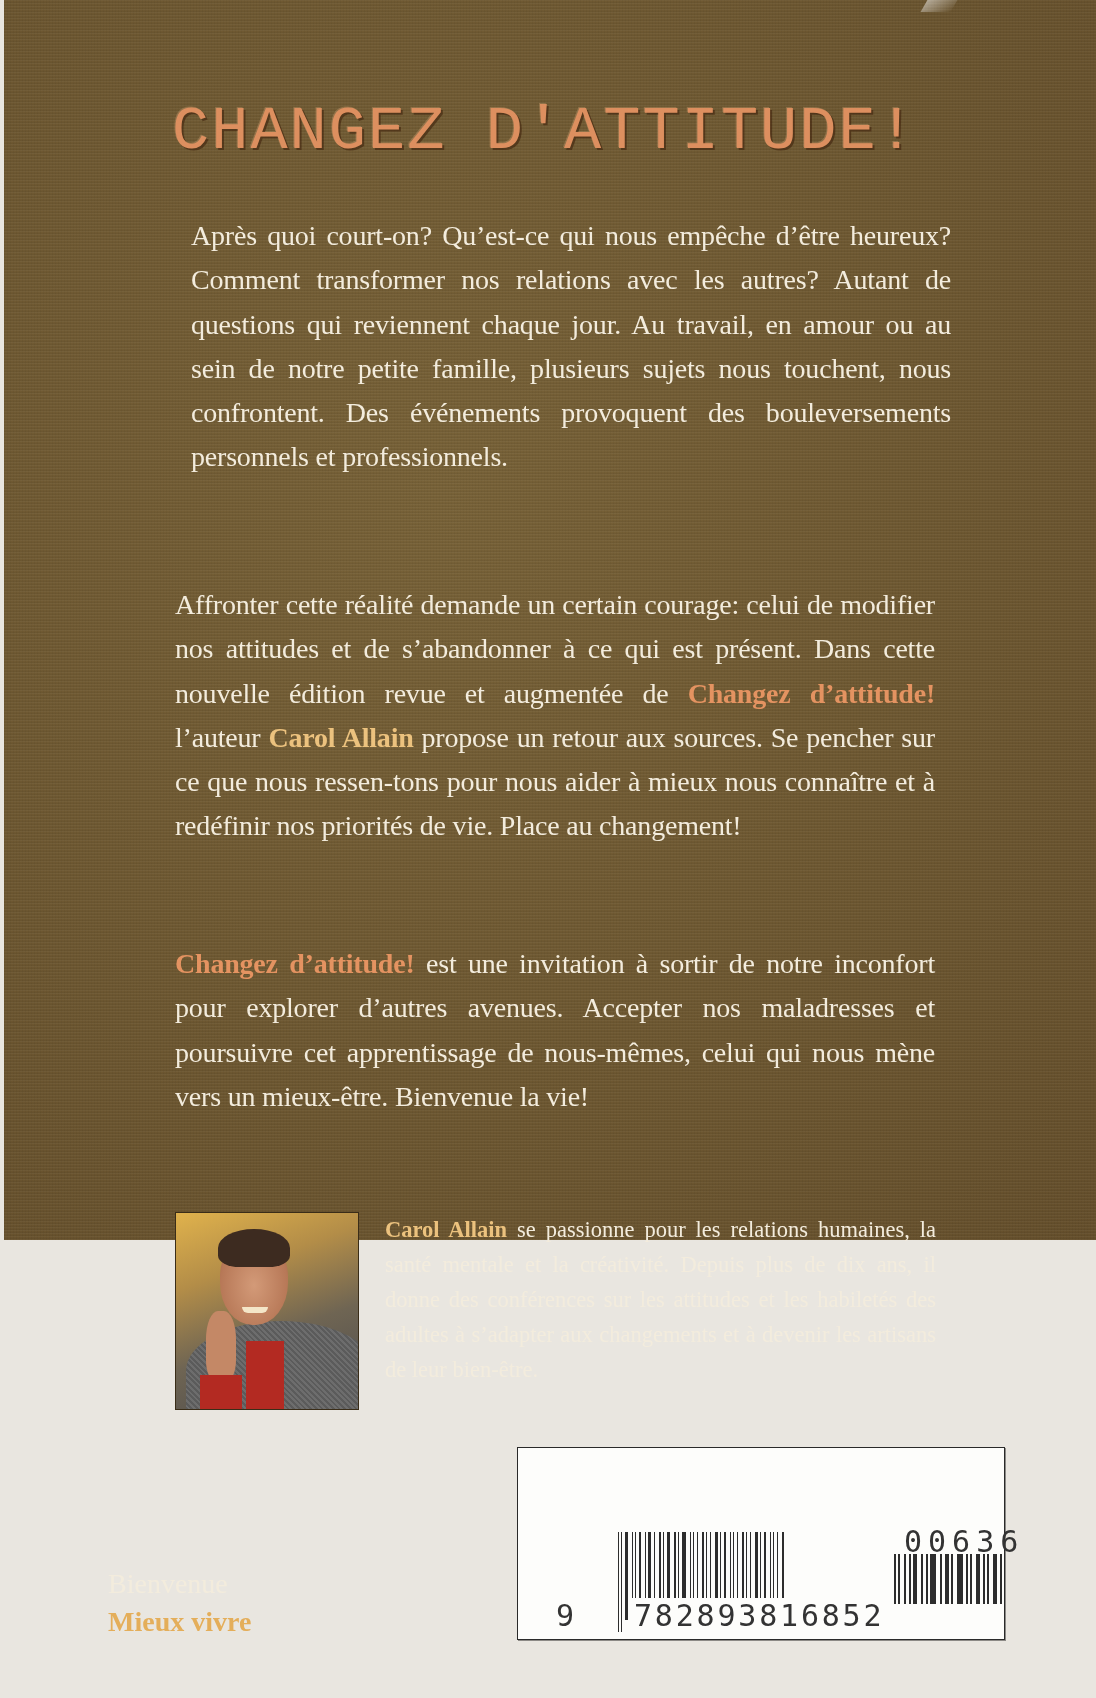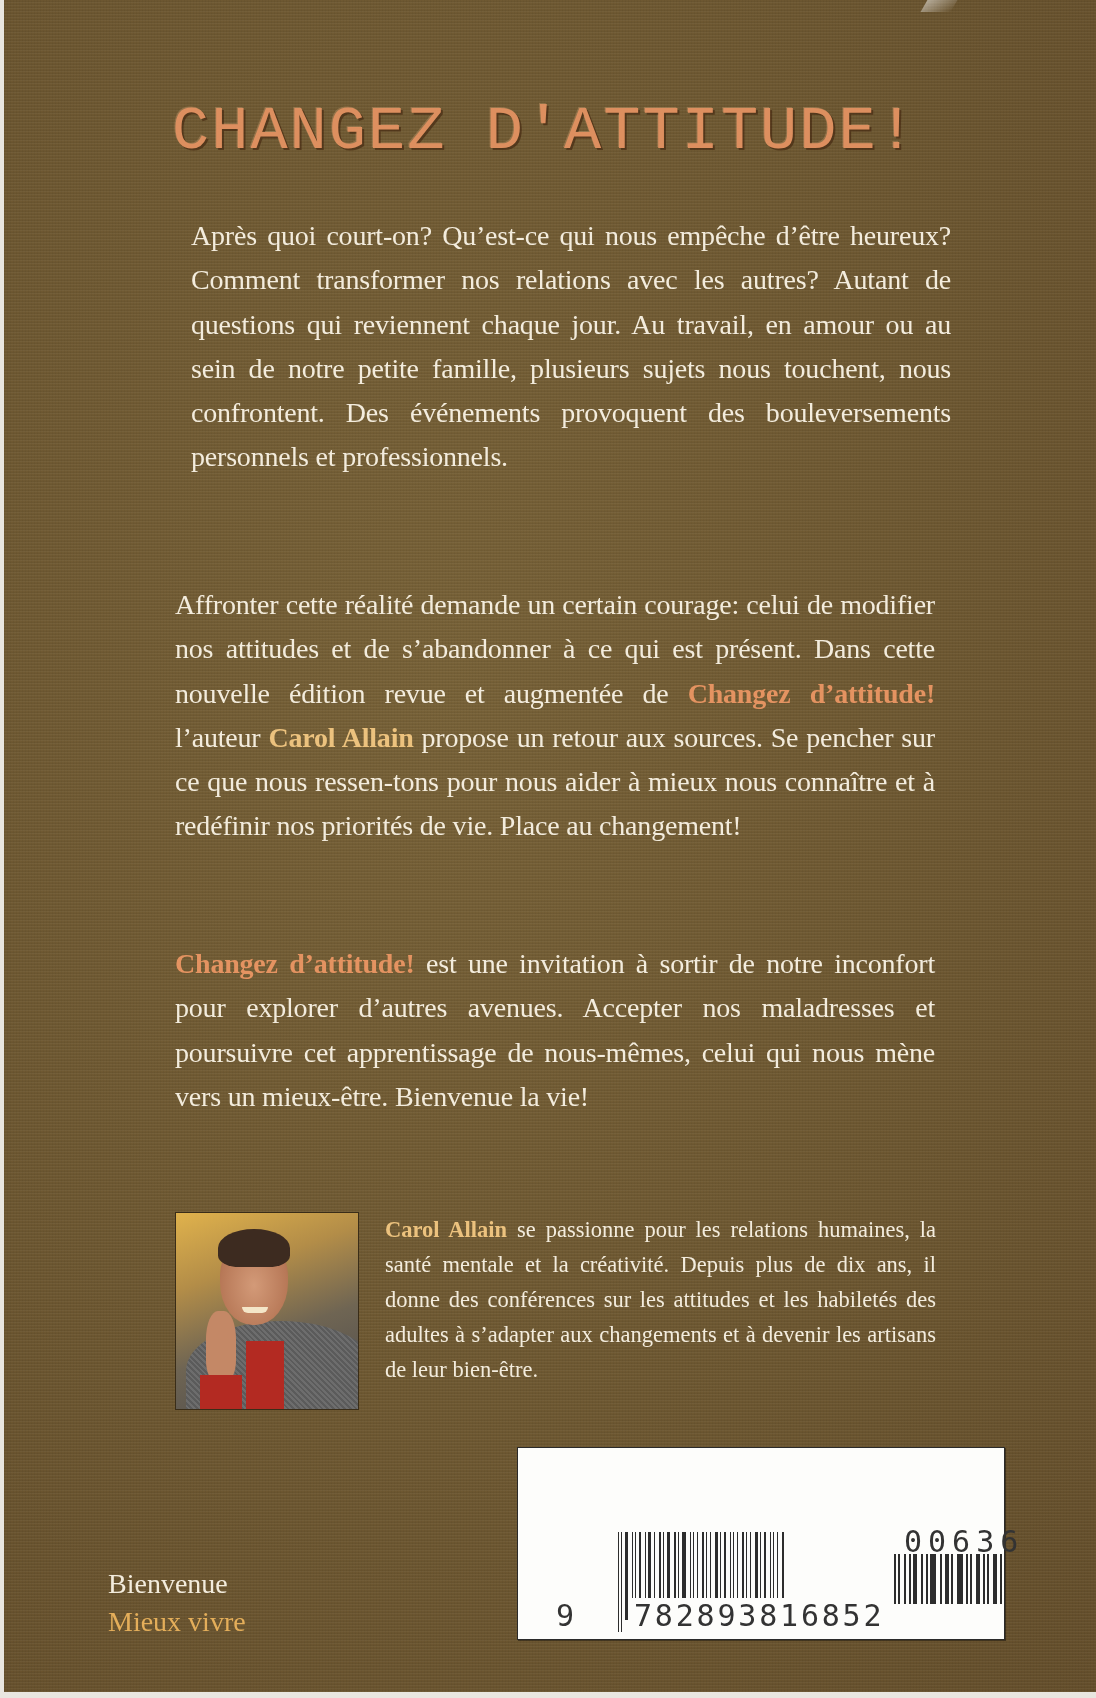--- a/index.html
+++ b/index.html
@@ -2,21 +2,21 @@
 <html><head>
 <meta charset="utf-8">
 <style>
   html, body { margin: 0; padding: 0; }
   body {
     width: 1096px; height: 1698px; overflow: hidden;
     background: #e9e6e0;
     font-family: "Liberation Serif", serif;
   }
   .cover {
-    position: absolute; left: 4px; top: 0; width: 1092px; height: 1692px;
+    position: absolute; left: 4px; top: 0; width: 1092px; height: 1240px;
     background-color: #6f5a33;
     background-image:
       repeating-linear-gradient(0deg, rgba(255,255,255,0.035) 0 1px, rgba(0,0,0,0.04) 1px 2px, transparent 2px 3px),
       repeating-linear-gradient(90deg, rgba(0,0,0,0.035) 0 1px, transparent 1px 3px),
       radial-gradient(ellipse at 40% 40%, #786238 0%, #6d5731 60%, #654f2c 100%);
   }
   .title {
     position: absolute; left: 168px; top: 92px; width: 760px;
     font-family: "Liberation Mono", monospace;
     font-size: 62px; line-height: 80px; letter-spacing: 2px;
@@ -110,21 +110,21 @@
     letter-spacing: 6px; color: #333;
   }
   .barcode-addon {
     position: absolute; left: 376px; top: 106px; height: 52px;
     display: flex; align-items: flex-start;
   }
   .collection {
     position: absolute; left: 104px; top: 1565px;
     font-size: 28px; line-height: 38px; color: #f3ecdd;
   }
-  .collection .name { color: #e4ae5a; font-weight: normal; }
+  .collection .name { color: #e4ae5a; font-weight: bold; }
   .edge-scuff {
     position: absolute; left: 920px; top: 0px; width: 30px; height: 12px;
     background: linear-gradient(135deg, rgba(255,255,255,0.5), rgba(255,255,255,0));
     transform: skewX(-30deg);
   }
 </style>
 </head>
 <body>
 
 <div class="cover">

